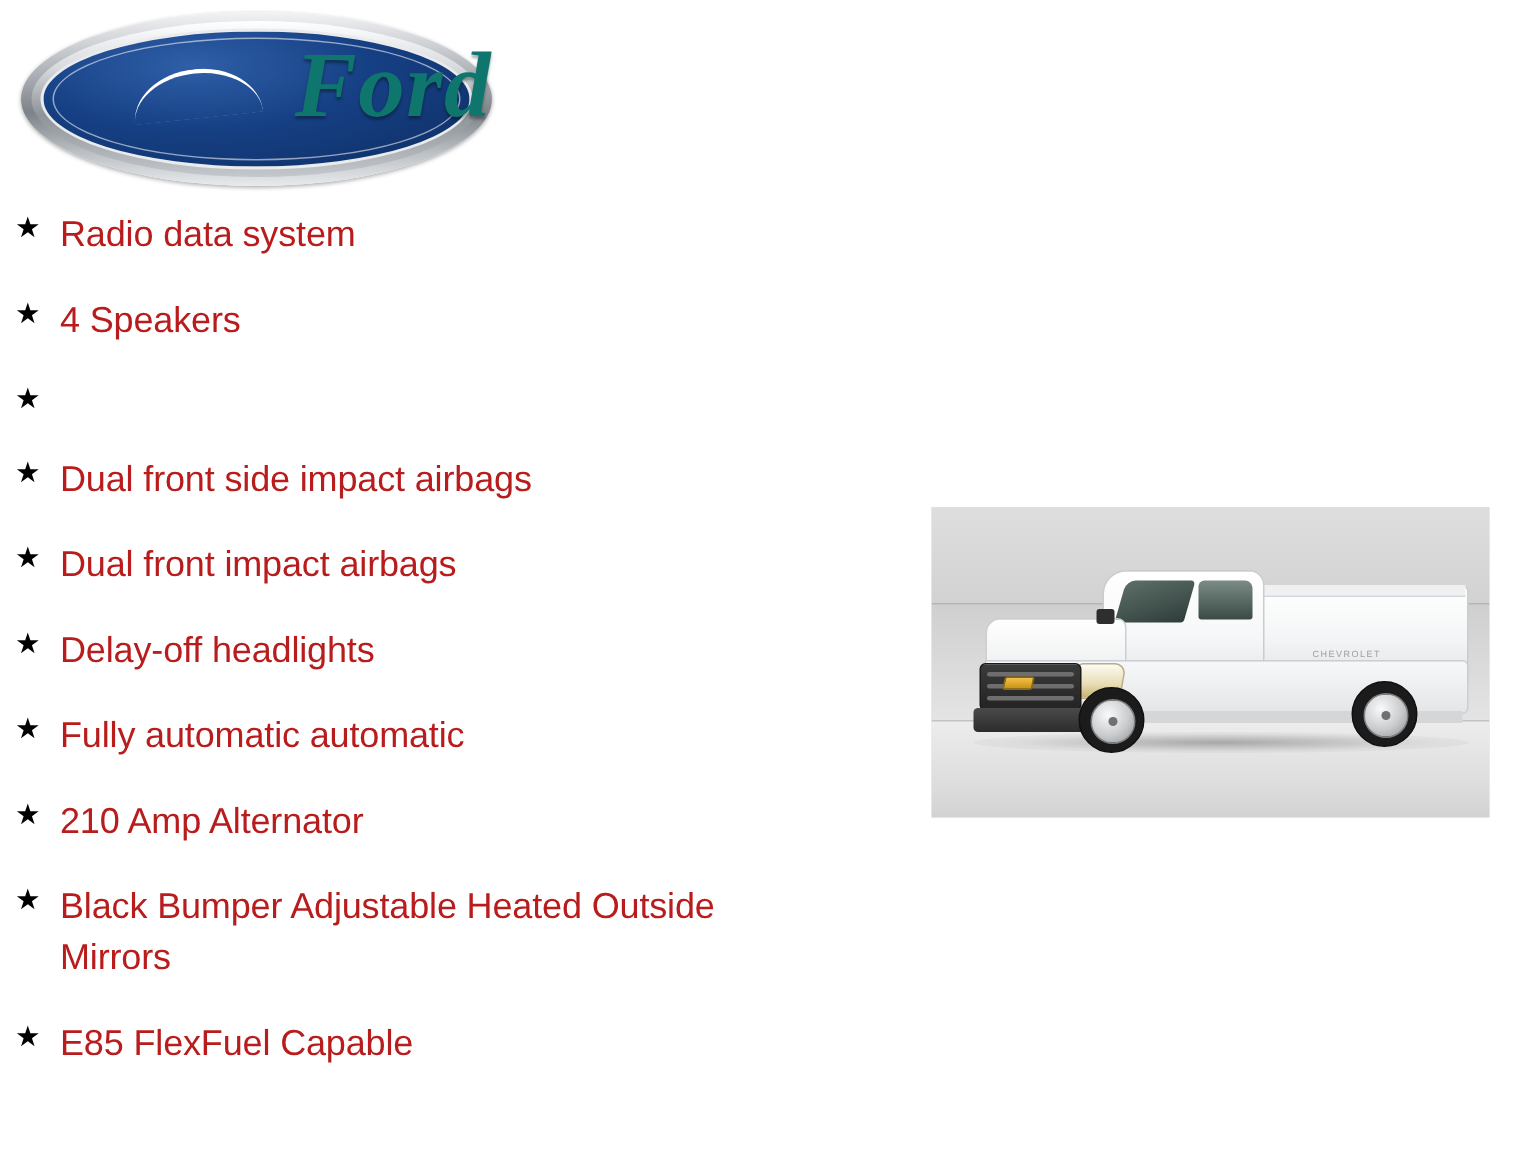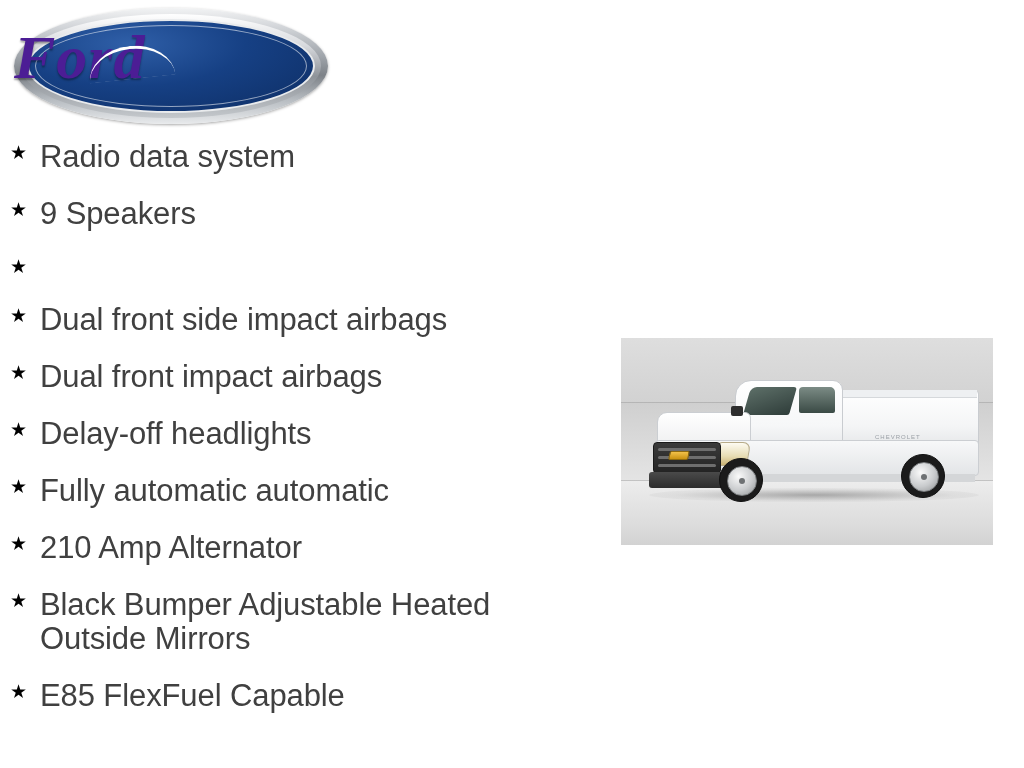--- a/index.html
+++ b/index.html
@@ -58,27 +58,27 @@
     height: 82px;
     border-radius: 50%;
     border: 1.5px solid rgba(255,255,255,0.55);
     box-sizing: border-box;
   }
   .logo-text {
     position: absolute;
     left: 0;
     top: 14px;
     width: 314px;
-    text-align: left;
+    text-align: right;
     font-family: "Liberation Serif", serif;
     font-style: italic;
     font-weight: bold;
     font-size: 62px;
     letter-spacing: 1px;
-    color: #4c1d95;
+    color: #0f766e;
     text-shadow: 0 2px 2px rgba(0,0,0,0.35);
   }
   .logo-swash {
     position: absolute;
     left: 74px;
     top: 38px;
     width: 86px;
     height: 30px;
     border-top: 3px solid #ffffff;
     border-radius: 50% 50% 0 0 / 100% 100% 0 0;
@@ -103,23 +103,23 @@
   }
   .bullet-star {
     flex: 0 0 auto;
     width: 30px;
     font-size: 19px;
     line-height: 26px;
     color: #000000;
     text-align: left;
   }
   .feature-text {
-    font-size: 31px;
+    font-size: 24px;
     line-height: 34px;
-    color: #404040;
+    color: #b91c1c;
     letter-spacing: -0.1px;
   }
 
   
   .photo {
     position: absolute;
     left: 621px;
     top: 338px;
     width: 372px;
     height: 207px;
@@ -310,21 +310,21 @@
   <div class="logo-swash"></div>
 </div>
 
 <ul class="features">
   <li class="feature-item">
     <span class="bullet-star">★</span>
     <span class="feature-text">Radio data system</span>
   </li>
   <li class="feature-item">
     <span class="bullet-star">★</span>
-    <span class="feature-text">9 Speakers</span>
+    <span class="feature-text">4 Speakers</span>
   </li>
   <li class="feature-item">
     <span class="bullet-star">★</span>
   </li>
   <li class="feature-item">
     <span class="bullet-star">★</span>
     <span class="feature-text">Dual front side impact airbags</span>
   </li>
   <li class="feature-item">
     <span class="bullet-star">★</span>

